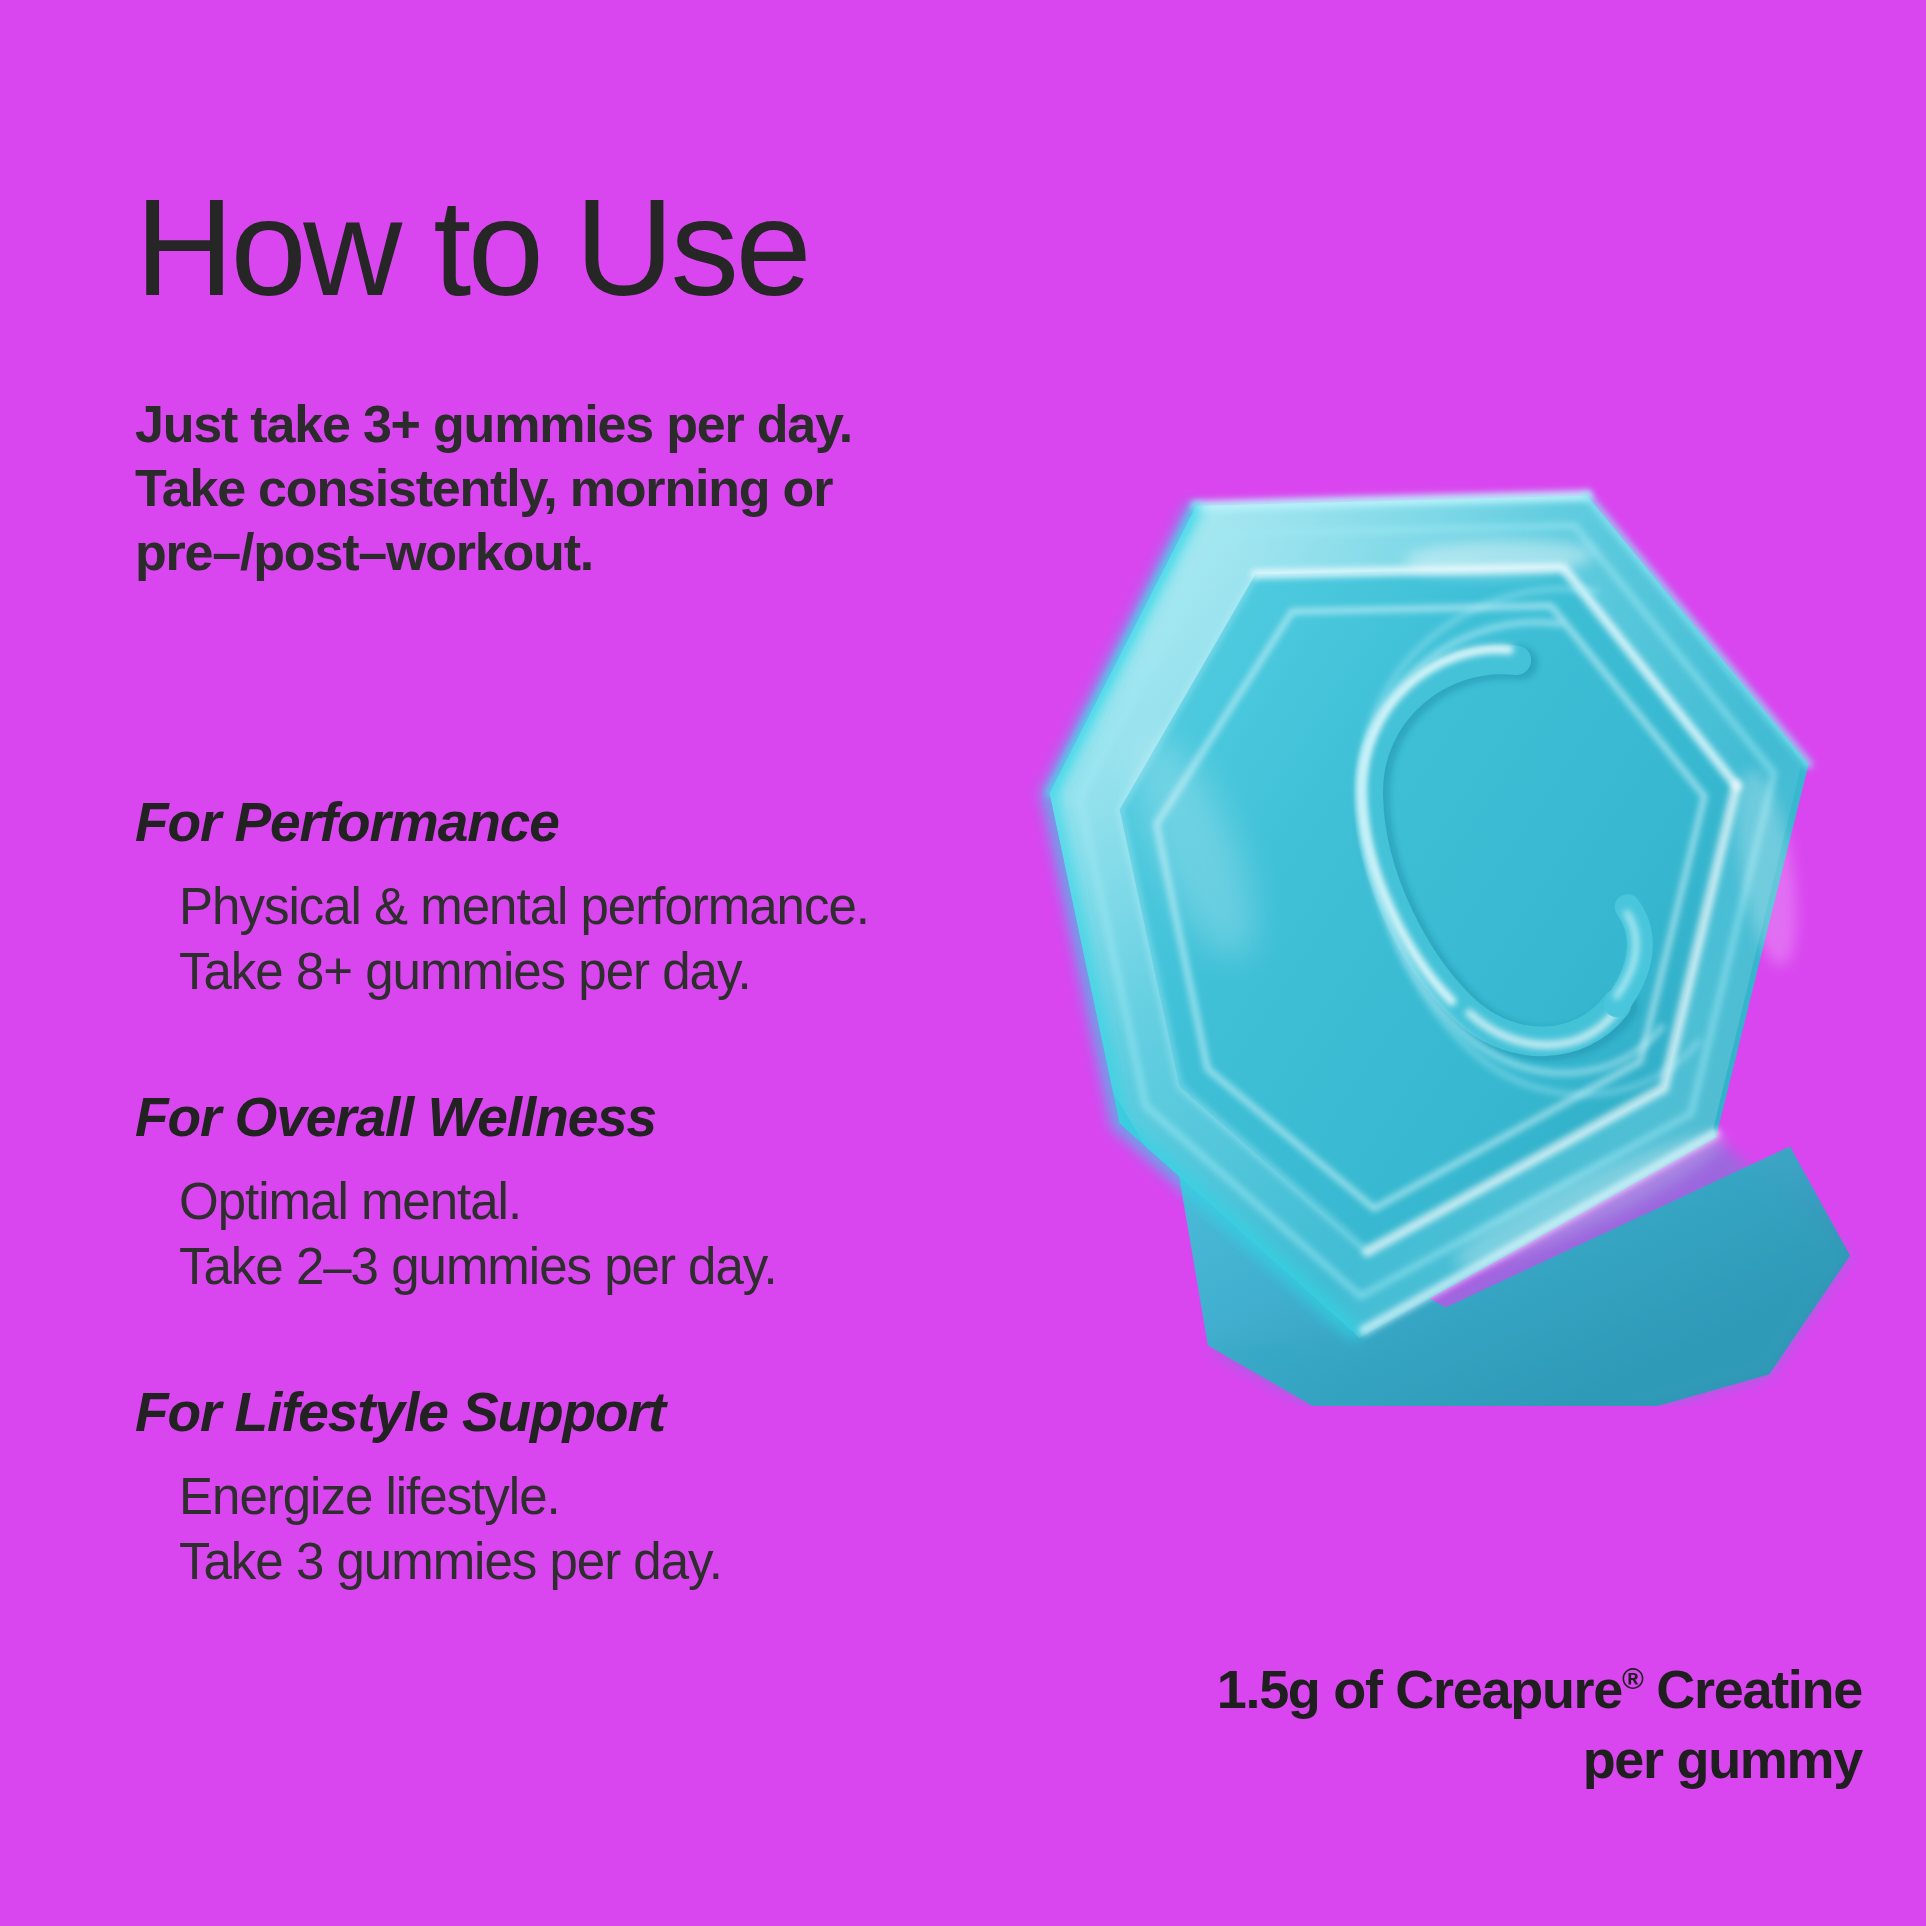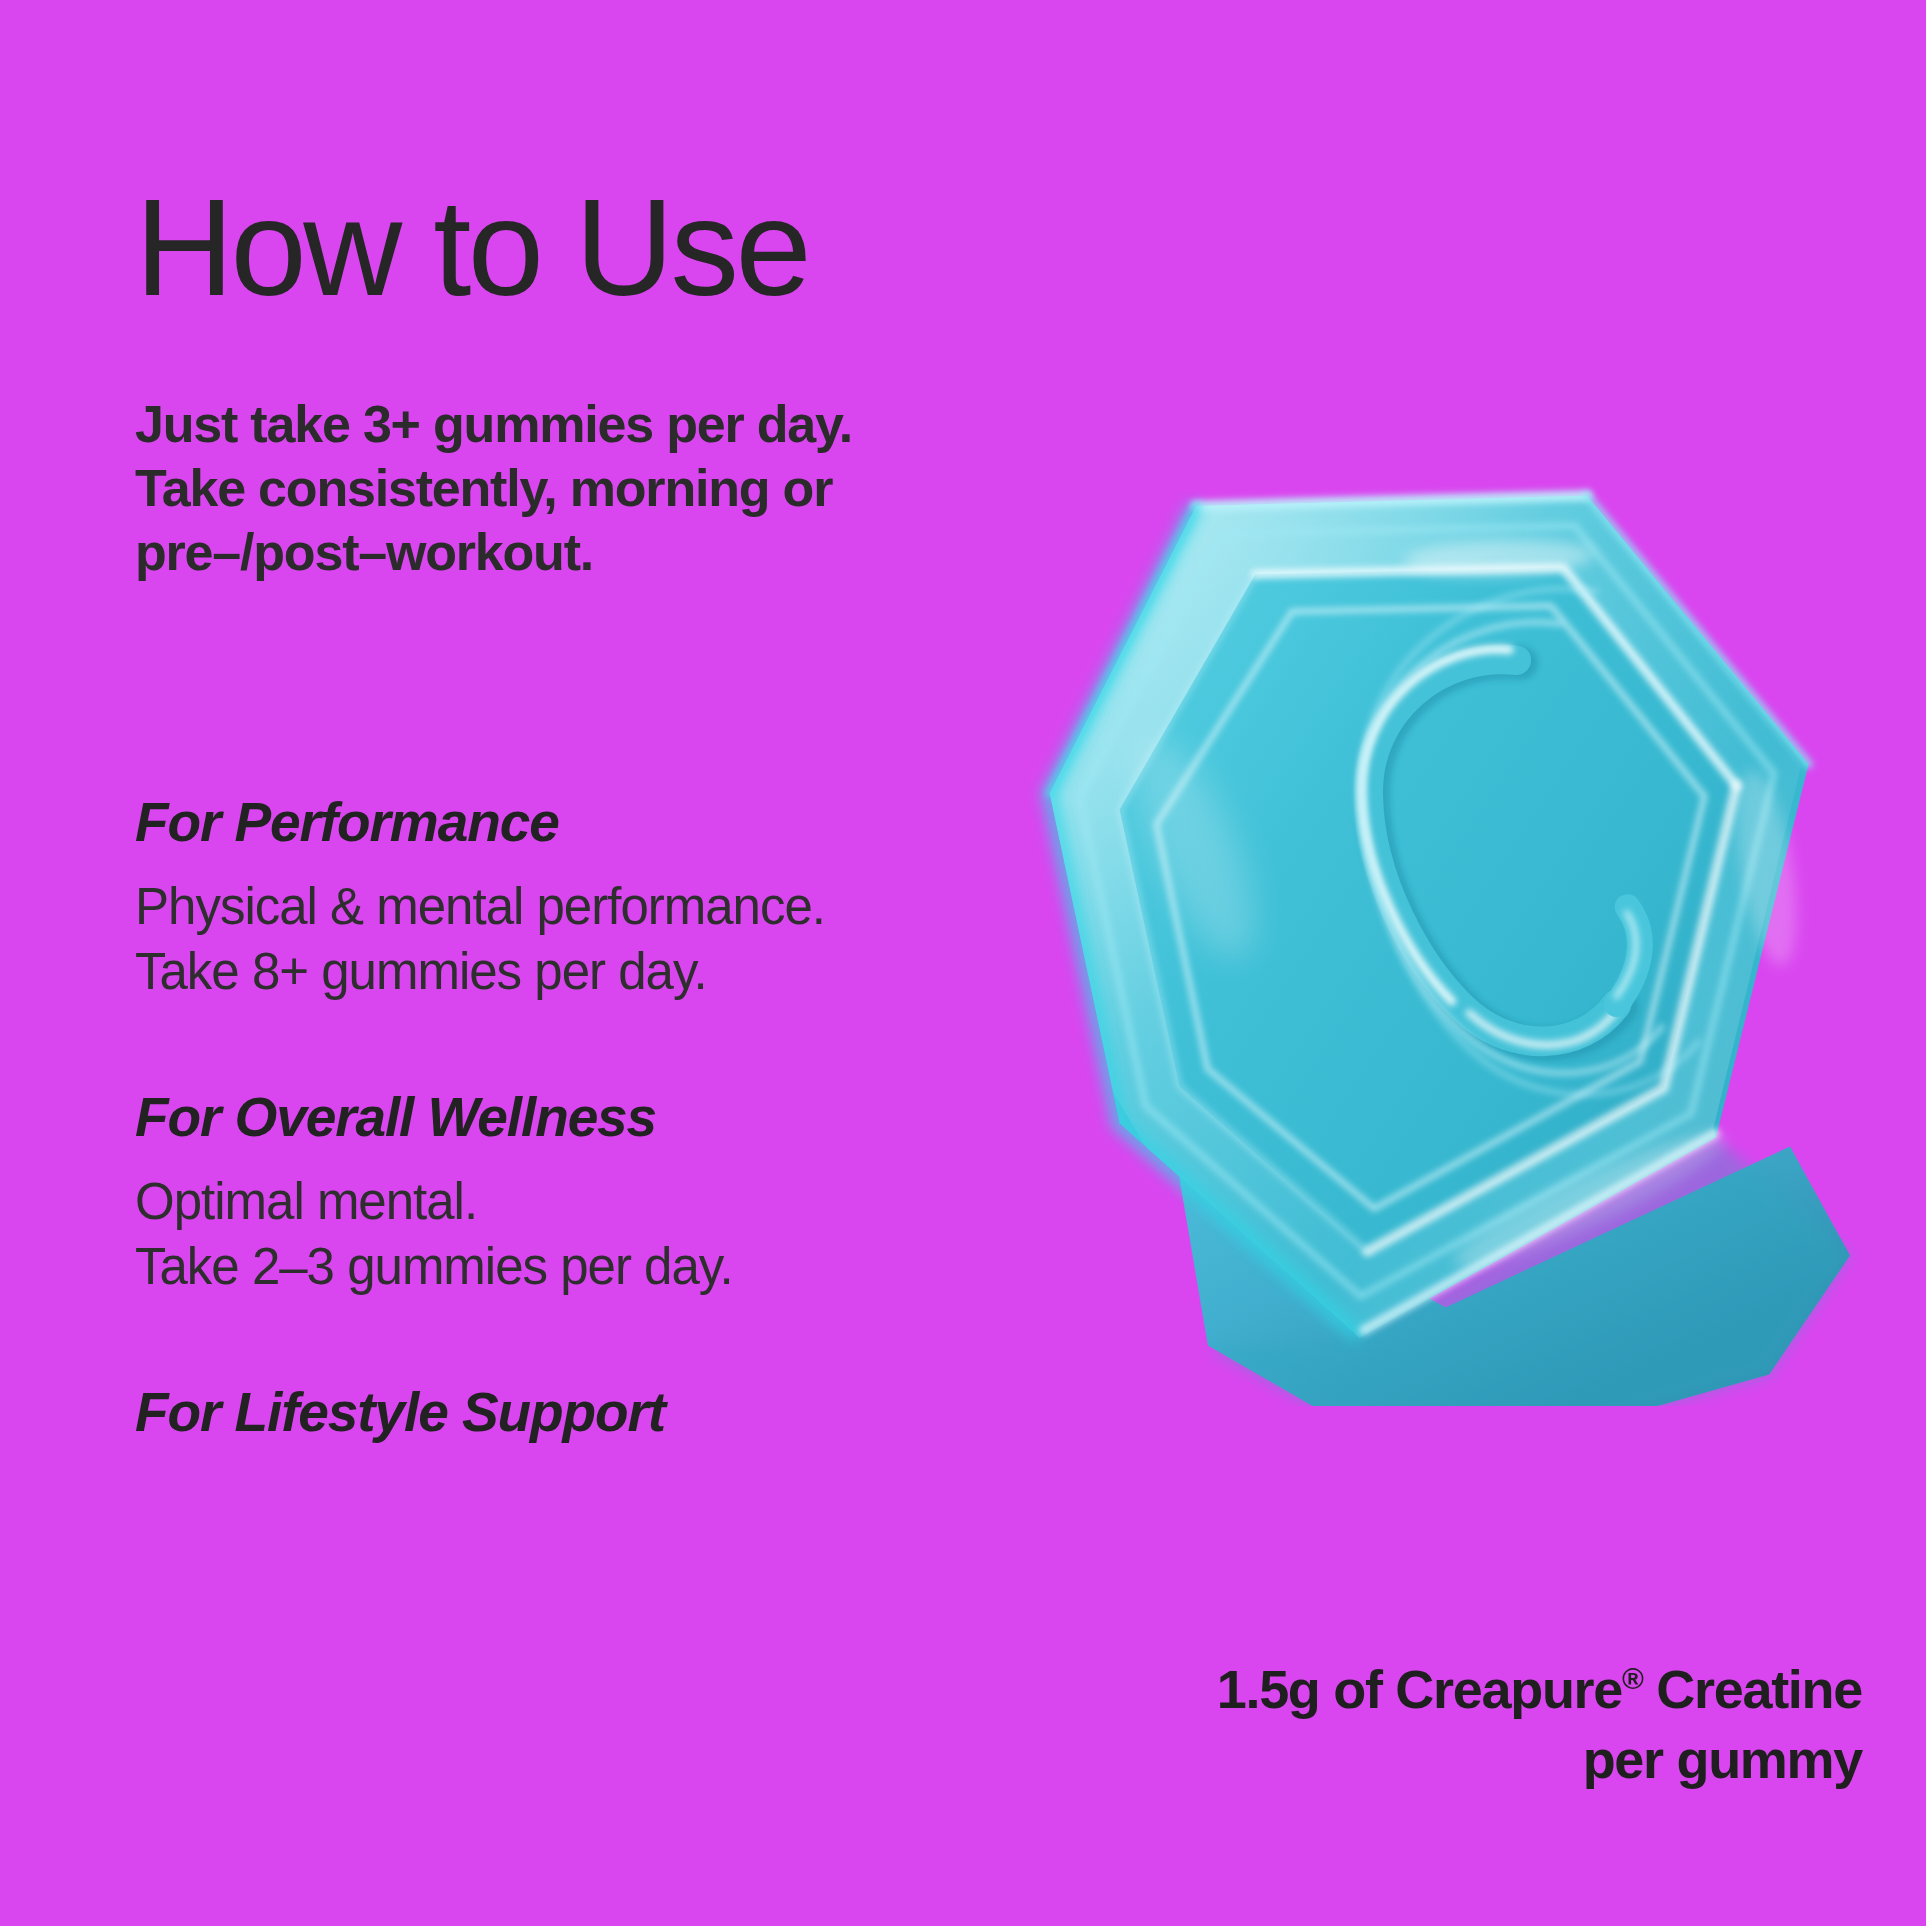--- a/index.html
+++ b/index.html
@@ -50,21 +50,21 @@
     white-space:nowrap;
     font-style:italic;
   }
   .sec-b {
     font-size:51px;
     font-weight:400;
     letter-spacing:-1px;
     line-height:1.28;
     color:#2e2e2e;
   }
-  .sec-b .ln { display:block; white-space:nowrap; }
+  .sec-b .ln { display:block; white-space:nowrap;margin-left:44px; }
 
   
   .gummy-wrap {
     position:absolute;
     left:950px; top:396px;
     width:1000px; height:1010px;
   }
   .gummy-svg { width:100%; height:100%; display:block; }
 
   
@@ -110,20 +110,24 @@
     <div class="sec">
       <div class="sec-h">For Overall Wellness</div>
       <div class="sec-b">
         <span class="ln">Optimal mental.</span>
         <span class="ln">Take 2–3 gummies per day.</span>
       </div>
     </div>
 
     <div class="sec">
       <div class="sec-h">For Lifestyle Support</div>
+      <div class="sec-b">
+        <span class="ln">Energize lifestyle.</span>
+        <span class="ln">Take 3 gummies per day.</span>
+      </div>
     </div>
 
   </div>
 
   <div class="gummy-wrap">
     <svg class="gummy-svg" viewBox="0 0 1010 1020" xmlns="http://www.w3.org/2000/svg">
       <defs>
         <linearGradient id="topFace" x1="0.12" y1="0.05" x2="0.88" y2="0.95">
           <stop offset="0%" stop-color="#63d9e9"></stop>
           <stop offset="22%" stop-color="#4ac9dd"></stop>

